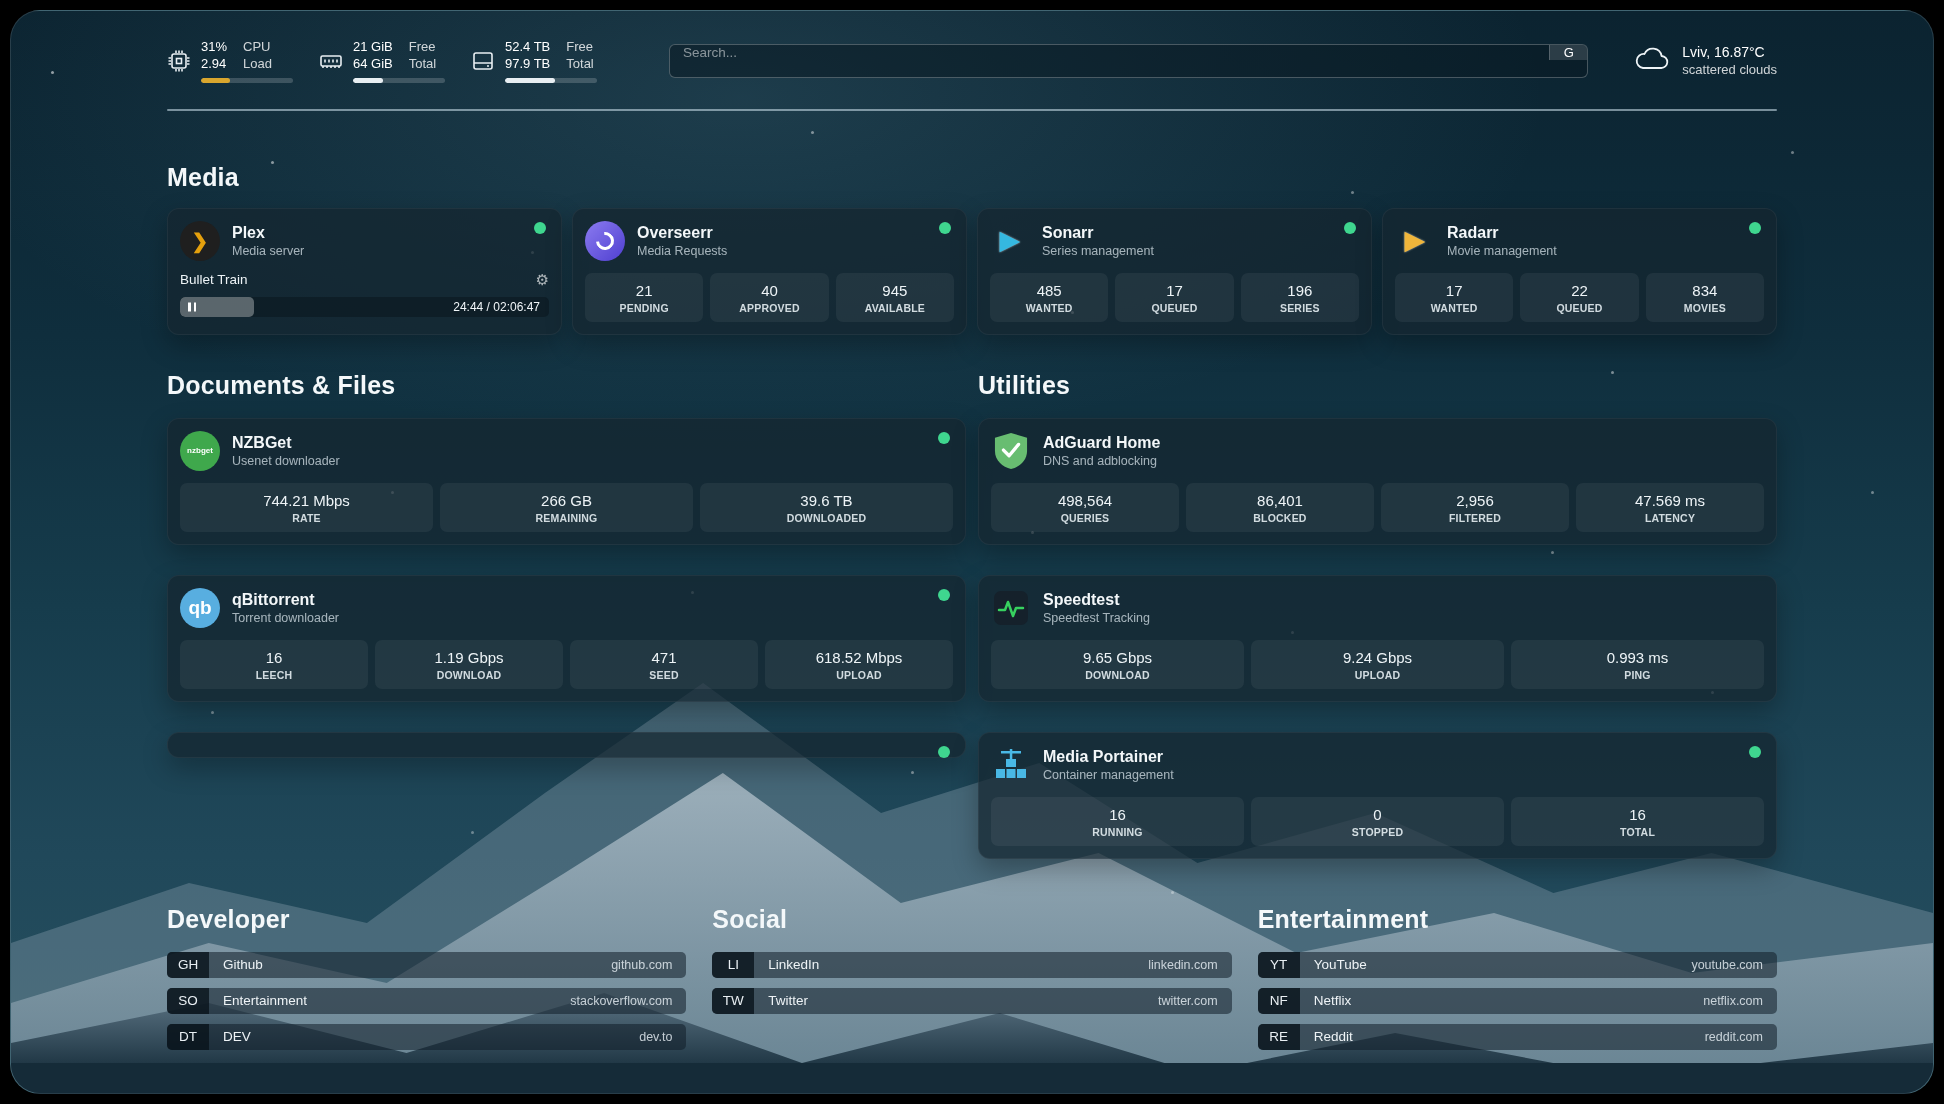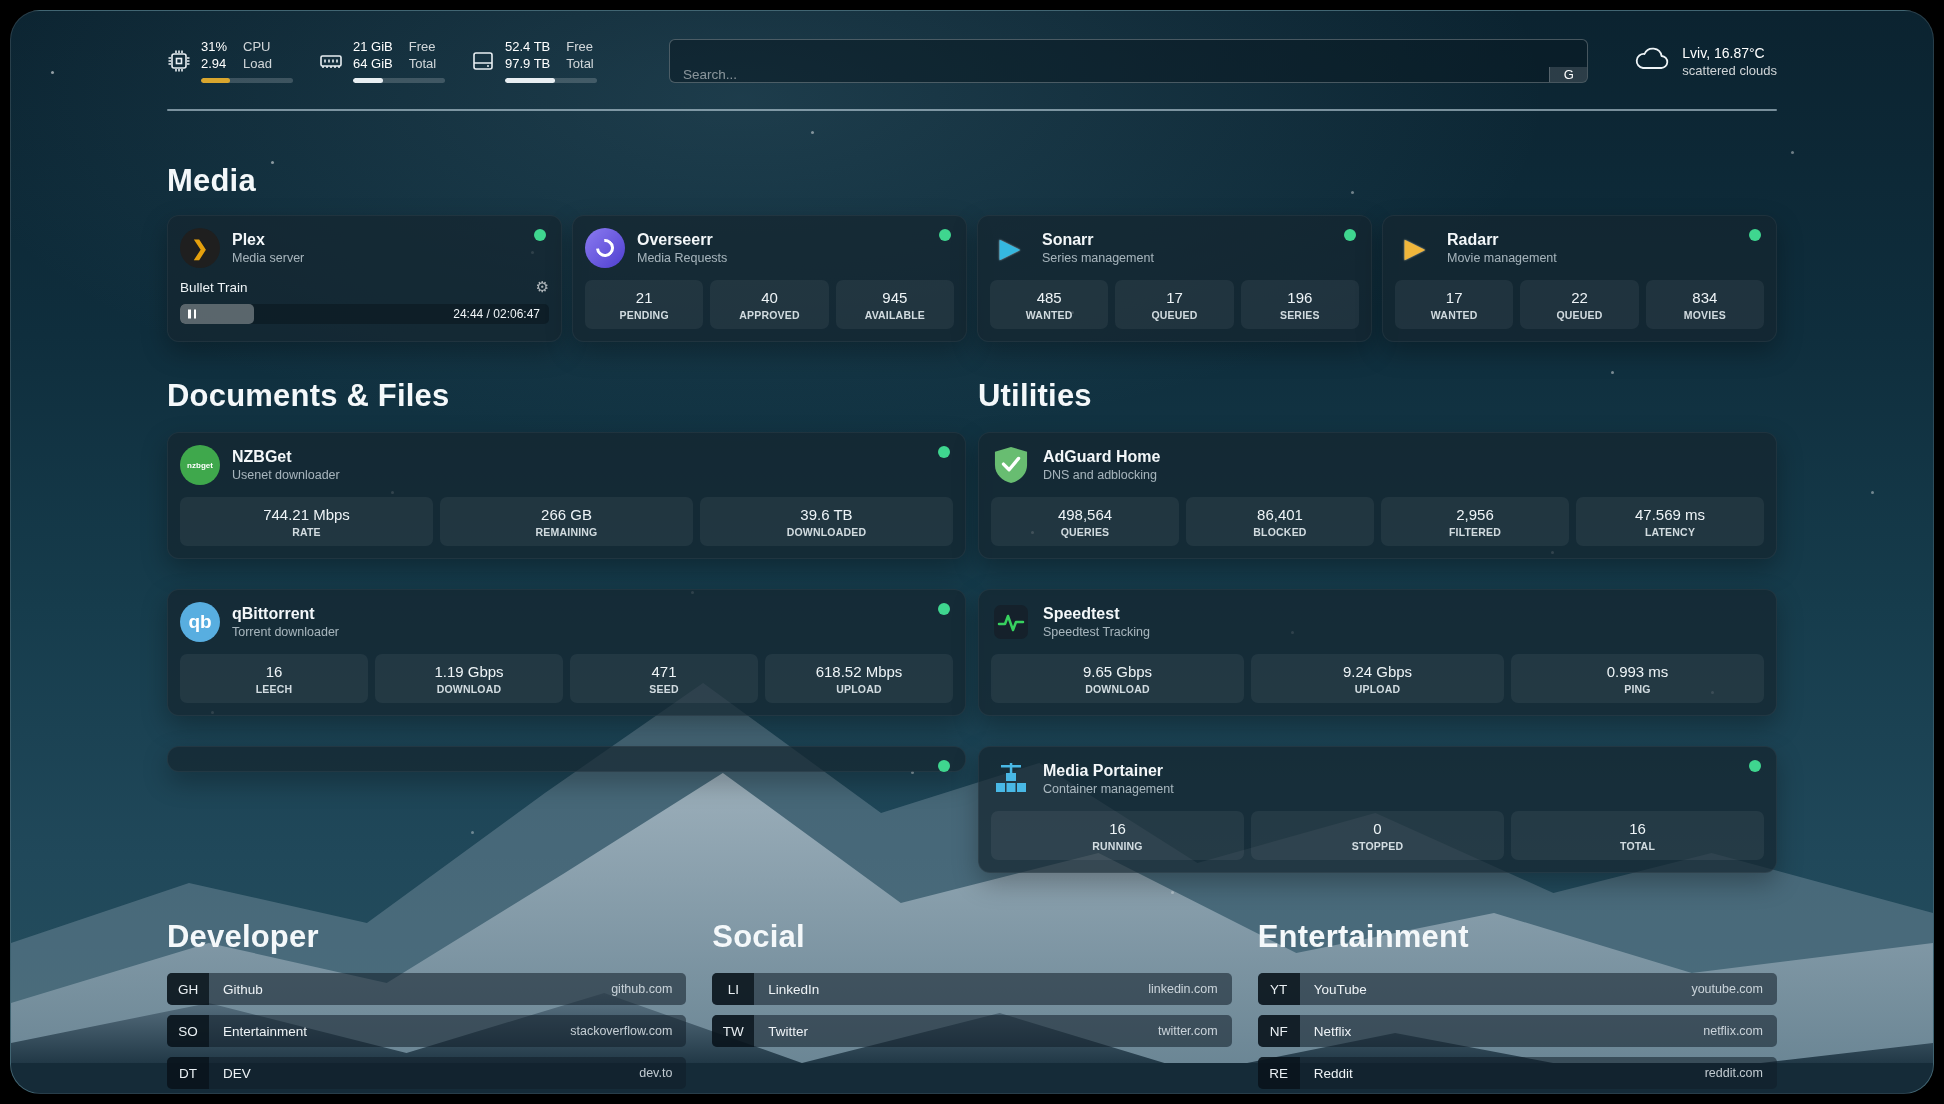--- a/index.html
+++ b/index.html
@@ -35,37 +35,37 @@
   .sysblock { display:flex; flex-direction:column; }
   .sysrow { display:flex; gap:16px; }
   .syscol { display:flex; flex-direction:column; font-size:13px; line-height:1.3; }
   .syscol.vals { color:#fff; }
   .syscol.labs { color:rgba(255,255,255,.8); }
   .sysbar { height:5px; border-radius:3px; background:rgba(255,255,255,.18); margin-top:5px;
     overflow:hidden; min-width:92px; }
   .sysbar-fill { height:100%; border-radius:3px; background:var(--mem-bar-fill,#e8eef2); }
   .sysbar-fill.cpu { background:var(--cpu-bar-fill,#d9a62e); }
 
-  .search { flex:1; display:flex; margin:0 46px; height:44px;
+  .search { flex:1; display:flex; margin:0 46px; height:34px;
     background:rgba(10,25,34,.55); border:1px solid rgba(255,255,255,.25);
-    border-radius:6px; overflow:hidden; align-items:flex-end; }
+    border-radius:6px; overflow:hidden; align-items:flex-start; }
   .search input { flex:1; background:transparent; border:none; outline:none;
     color:#e8eef2; padding:0 13px; font-size:13.5px; font-family:inherit; }
   .search input::placeholder { color:rgba(255,255,255,.5); }
   .engine { width:38px; background:rgba(255,255,255,.14); border-left:1px solid rgba(255,255,255,.2);
     display:flex; align-items:center; justify-content:center; font-size:13px; color:#fff; cursor:pointer; }
 
   .weather { display:flex; align-items:center; gap:12px; }
   .weather-loc { font-size:14px; color:#fff; }
   .weather-cond { font-size:13px; color:rgba(255,255,255,.8); margin-top:2px; }
 
   .divider { margin-top:26px; height:2px; border-radius:1px; background:rgba(210,230,240,.55); }
 
   
-  .sec-h { font-size:31px; font-weight:600; color:#f4f8fa; letter-spacing:.2px; }
+  .sec-h { font-size:25px; font-weight:600; color:#f4f8fa; letter-spacing:.2px; }
   .sec-h.media { margin-top:52px; }
 
   
   .media-grid { display:grid; grid-template-columns:repeat(4,1fr); gap:10px; margin-top:16px; }
   .card { position:relative; background:rgba(21,37,47,.72); border-radius:12px; padding:12px;
     box-shadow:0 10px 26px rgba(0,0,0,.28); border:1px solid rgba(255,255,255,.05); cursor:pointer; }
   .card-head { display:flex; align-items:center; gap:12px; }
   .app-icon { width:40px; height:40px; flex:none; display:flex; align-items:center; justify-content:center; }
   .app-name { font-size:16px; font-weight:600; color:#f3f7f9; }
   .app-sub { font-size:12.5px; color:rgba(235,245,250,.68); margin-top:2px; }
@@ -89,21 +89,21 @@
 
   
   .cols { display:grid; grid-template-columns:1fr 1fr; gap:12px; margin-top:36px; align-items:start; }
   .col .sec-h { margin-bottom:18px; }
   .col .card { margin-bottom:30px; }
   .col .card:last-child { margin-bottom:0; }
 
   
   .bookmarks { display:grid; grid-template-columns:1fr 1fr 1fr; gap:26px; margin-top:46px; }
   .bm-col .sec-h { margin-bottom:18px; }
-  .bm-item { display:flex; align-items:center; height:32px; background:rgba(16,30,40,.55);
+  .bm-item { display:flex; align-items:center; height:26px; background:rgba(16,30,40,.55);
     border-radius:5px; margin-bottom:10px; overflow:hidden; cursor:pointer; }
   .bm-abbr { width:42px; height:42px; flex:none; background:rgba(8,18,26,.78); color:#e9eff3;
     font-size:13.5px; display:flex; align-items:center; justify-content:center; }
   .bm-name { margin-left:14px; font-size:13.5px; color:#eef3f6; }
   .bm-url { margin-left:auto; margin-right:14px; font-size:12.5px; color:rgba(235,243,248,.8); }
 
   
   .icon-plex { background:#1f1f1f; border-radius:50%; }
   .icon-plex span { color:var(--plex-amber,#e5a00d); font-size:20px; font-weight:700; }
   .icon-overseerr { background:var(--overseerr-purple,#6d5ce8); border-radius:50%;

